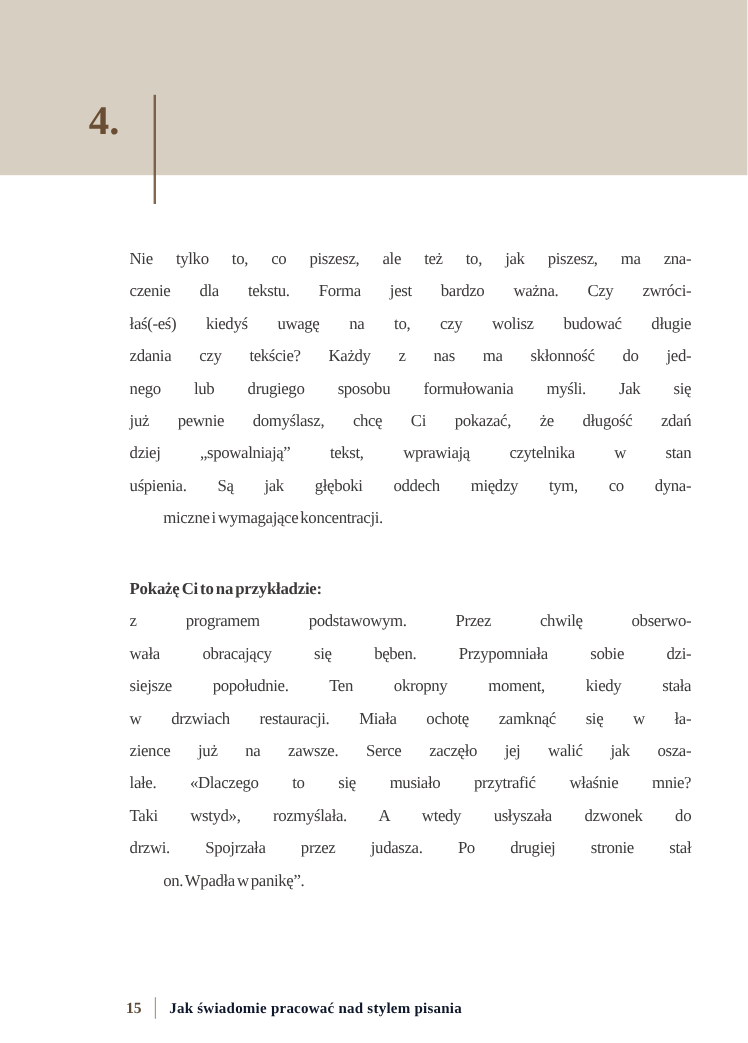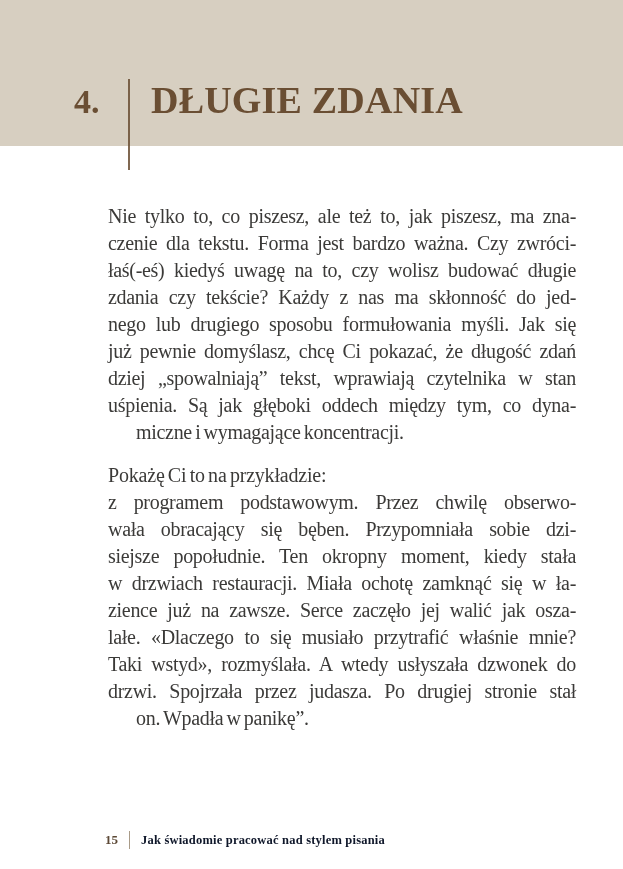--- a/index.html
+++ b/index.html
@@ -30,37 +30,37 @@
     position:absolute;left:151px;top:81px;
     font-size:38px;line-height:1;font-weight:700;
     color:#6a4e33;letter-spacing:.2px;
     white-space:nowrap;
   }
 
   
   .content{
     position:absolute;left:108px;top:203px;width:468px;
     color:#3b3a38;
-    font-size:20px;
+    font-size:14px;
     letter-spacing:-0.3px;
     word-spacing:-1.5px;
   }
   .tline{
     height:27px;line-height:27px;
     white-space:normal;
   }
   .tline.just{
     text-align:justify;
     text-align-last:justify;
   }
   .tline.last{text-align:left;margin-left:28px;}
   .example-heading{
     height:27px;line-height:27px;
-    margin-top:16px;
-    font-weight:400;
+    margin-top:32px;
+    font-weight:700;
     text-align:left;
     letter-spacing:-0.2px;
   }
 
   
   .page-footer{
     position:absolute;left:0;top:829px;width:623px;height:22px;
   }
   .footer-number{
     position:absolute;left:105px;top:0;height:22px;line-height:22px;
@@ -77,21 +77,20 @@
   }
 </style>
 </head>
 <body>
 
 <div class="page">
 
   <div class="chapter-header">
     <span class="chapter-number">4.</span>
     <span class="chapter-rule"></span>
-    <span class="chapter-title">DŁUGIE ZDANIA</span>
   </div>
 
   <div class="content">
     <div>
         <div class="tline just">Nie tylko to, co piszesz, ale też to, jak piszesz, ma zna-</div>
         <div class="tline just">czenie dla tekstu. Forma jest bardzo ważna. Czy zwróci-</div>
         <div class="tline just">łaś(-eś) kiedyś uwagę na to, czy wolisz budować długie</div>
         <div class="tline just">zdania czy tekście? Każdy z nas ma skłonność do jed-</div>
         <div class="tline just">nego lub drugiego sposobu formułowania myśli. Jak się</div>
         <div class="tline just">już pewnie domyślasz, chcę Ci pokazać, że długość zdań</div>

